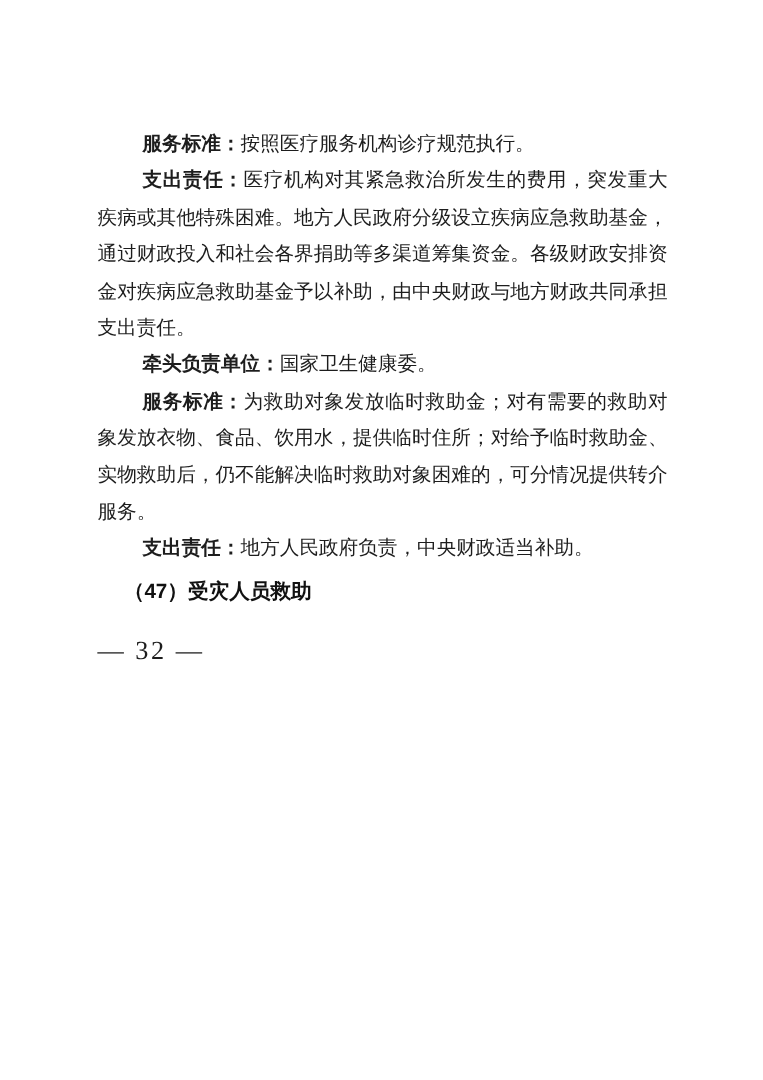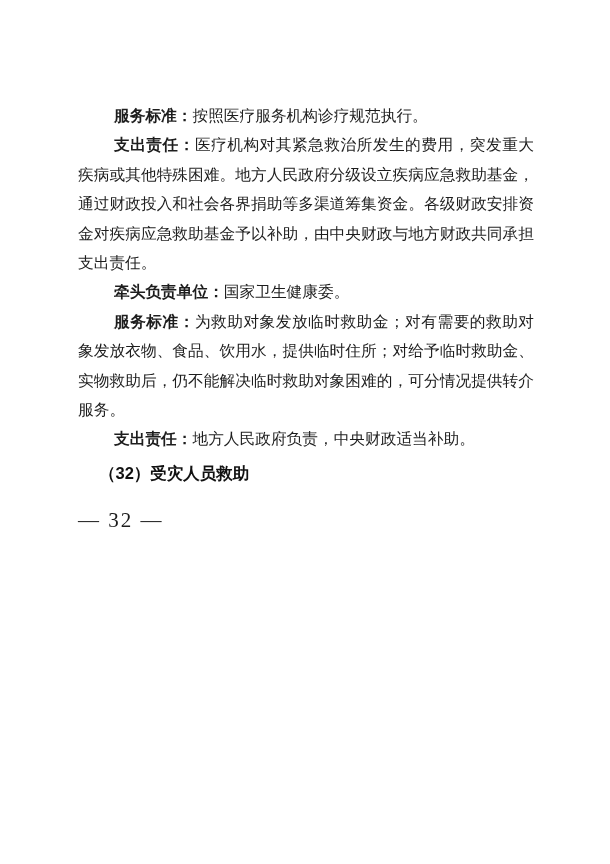--- a/index.html
+++ b/index.html
@@ -61,17 +61,17 @@
   <p class="para"><span class="label">牵头负责单位：</span><span>国家卫生健康委。</span></p>
 
 
 
   <p class="para"><span class="label">服务标准：</span><span>为救助对象发放临时救助金；对有需要的救助对象发放衣物、食品、饮用水，提供临时住所；对给予临时救助金、实物救助后，仍不能解决临时救助对象困难的，可分情况提供转介服务。</span></p>
 
 
   <p class="para"><span class="label">支出责任：</span><span>地方人民政府负责，中央财政适当补助。</span></p>
 
 
-  <h3 class="heading">（32）受灾人员救助</h3>
+  <h3 class="heading">（47）受灾人员救助</h3>
 
   <div class="footer">— 32 —</div>
 
 </div>
 
 </body></html>

